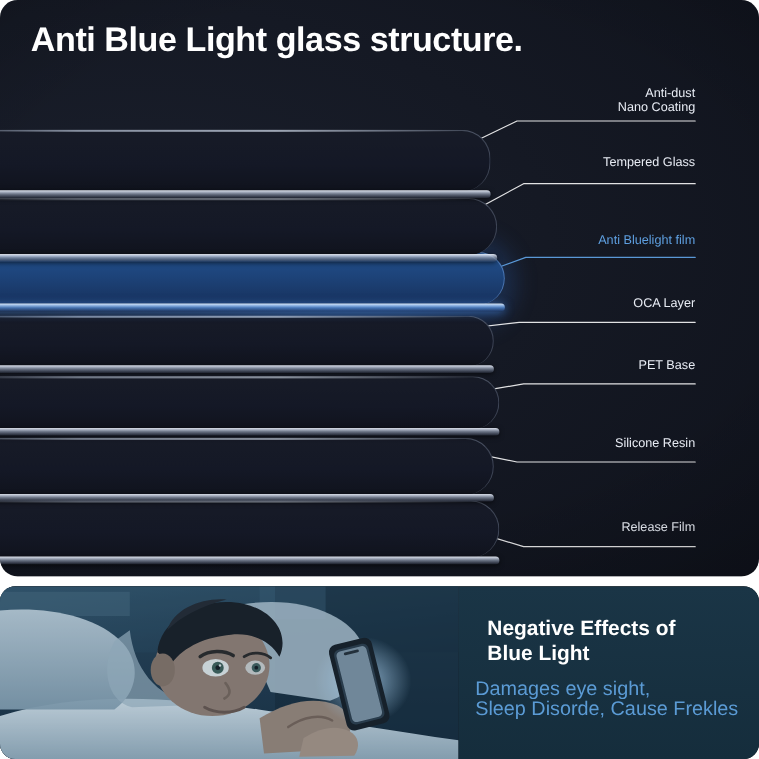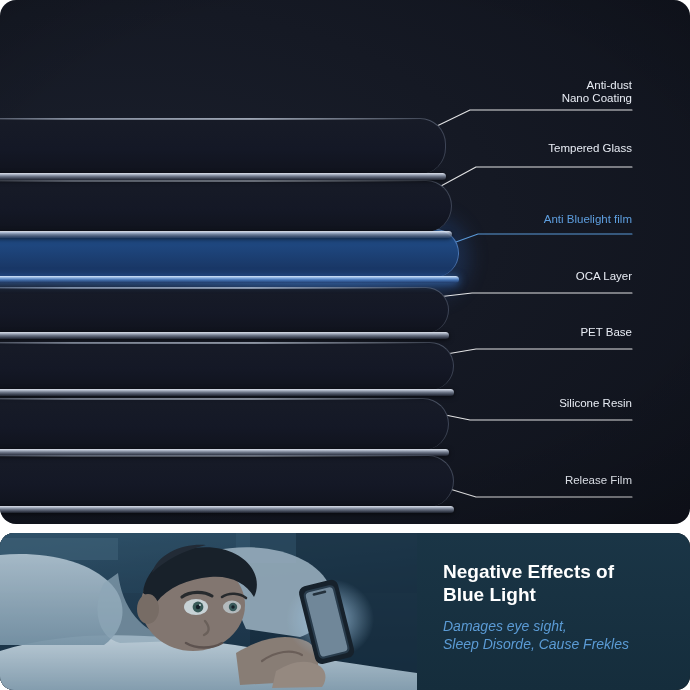--- a/index.html
+++ b/index.html
@@ -112,24 +112,23 @@
   .banner-copy{
     position:absolute;left:417px;top:0;right:0;bottom:0;
     background:linear-gradient(180deg,#1a3546 0%,#152d3c 100%);
   }
   .banner-title{
     position:absolute;left:26px;top:27px;
     font-size:19px;font-weight:700;color:#ffffff;line-height:23px;
     white-space:pre-line;
   }
   .banner-sub{
-    position:absolute;left:26px;top:84px;
-    font-size:14px;font-weight:400;color:#5b9bd5;line-height:18px;
+    position:absolute;left:15px;top:84px;
+    font-size:18px;font-weight:400;color:#5b9bd5;line-height:18px;
     white-space:pre-line;
-    font-style:italic;
   }
 </style>
 </head>
 <body>
 
 <div id="root">
 
   <div class="top-panel">
 
     <div class="stack" id="stack">
@@ -194,20 +193,21 @@
         <div class="lead-label" style="left: 452px; top: 142px; width: 180px;">Tempered Glass</div>
         <div class="lead-label blue" style="left: 452px; top: 213px; width: 180px;">Anti Bluelight film</div>
         <div class="lead-label" style="left: 452px; top: 270px; width: 180px;">OCA Layer</div>
         <div class="lead-label" style="left: 452px; top: 326px; width: 180px;">PET Base</div>
         <div class="lead-label" style="left: 452px; top: 397px; width: 180px;">Silicone Resin</div>
         <div class="lead-label" style="left: 452px; top: 474px; width: 180px;">Release Film</div>
       </div>
 
     <div class="panel-vignette"></div>
 
+    <div class="title">Anti Blue Light glass structure.</div>
   </div>
 
   <div class="banner">
 
     <div class="banner-photo">
       <svg width="417" height="157" viewBox="0 0 417 157">
         <defs>
           <linearGradient id="roomBg" x1="0" y1="0" x2="0" y2="1">
             <stop offset="0" stop-color="#2a4559"></stop>
             <stop offset="1" stop-color="#16293a"></stop>

